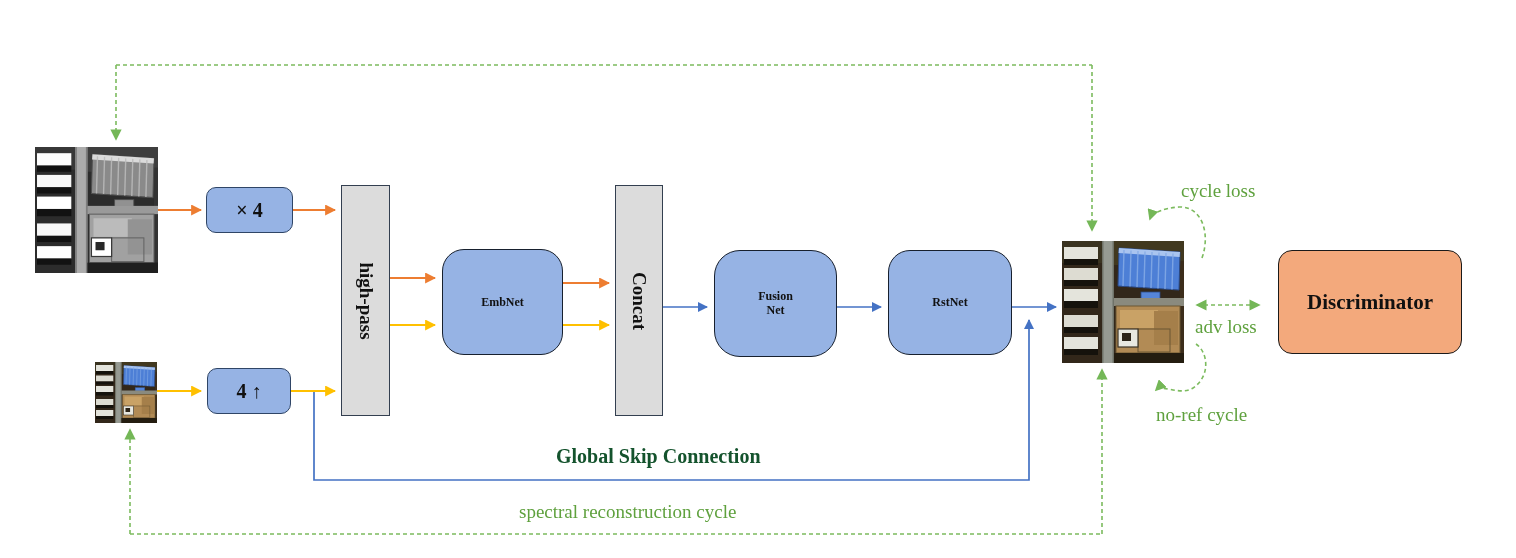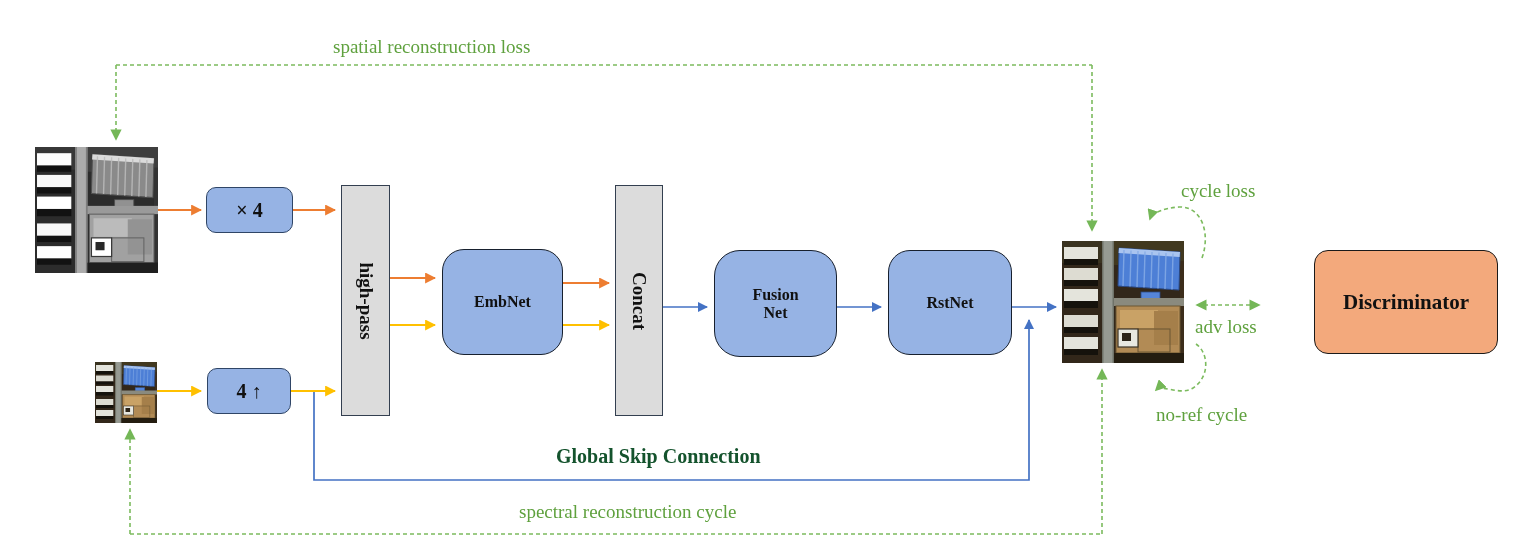--- a/index.html
+++ b/index.html
@@ -25,42 +25,41 @@
   .blue-box {
     background: #96b3e4;
     border: 1.6px solid #17202e;
   }
   .small-box {
     background: #96b3e4;
     border: 1.5px solid #2f4566;
     border-radius: 10px;
     font-size: 20px;
   }
-  .big-box { border-radius: 22px; font-size: 16px; }
+  .big-box { border-radius: 22px; font-size: 12px; }
   .gray-box {
     position: absolute;
     background: #dcdcdc;
     border: 1.5px solid #333f50;
     display: flex;
     align-items: center;
     justify-content: center;
   }
   .gray-box .vtext {
     transform: rotate(90deg);
     white-space: nowrap;
     font-weight: bold;
     font-size: 19px;
     color: #111;
   }
   .disc-box {
     background: #f3a97c;
     border: 1.6px solid #1a1a1a;
     border-radius: 14px;
     font-size: 21px;
-    margin-left: 36px;
   }
   .loss-label {
     position: absolute;
     color: #5fa13e;
     font-size: 19px;
     white-space: nowrap;
   }
   .skip-label {
     position: absolute;
     color: #14532d;
@@ -218,21 +217,20 @@
     </div>
 
   <div class="node blue-box big-box" style="left:888px; top:250px; width:124px; height:105px;">
       <span>RstNet</span>
     </div>
 
   <div class="node disc-box" style="left:1278px; top:250px; width:184px; height:104px;">
       <span>Discriminator</span>
     </div>
 
-  <div class="loss-label" style="left:333px; top:36px;">spatial reconstruction loss</div>
 
   <div class="loss-label" style="left:519px; top:501px;">spectral reconstruction cycle</div>
 
   <div class="loss-label" style="left:1145px; top:180px;margin-left:36px;">cycle loss</div>
 
   <div class="loss-label" style="left:1195px; top:272px;margin-top:44px;">adv loss</div>
 
   <div class="loss-label" style="left:1156px; top:404px;">no-ref cycle</div>
 
   <div class="skip-label" style="left:556px; top:445px;">Global Skip Connection</div>

